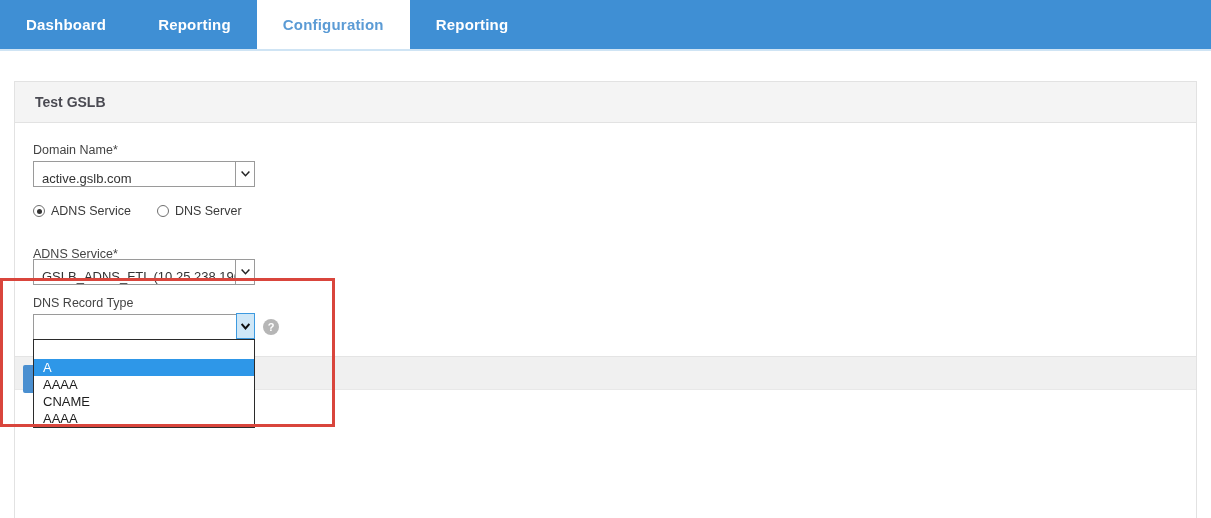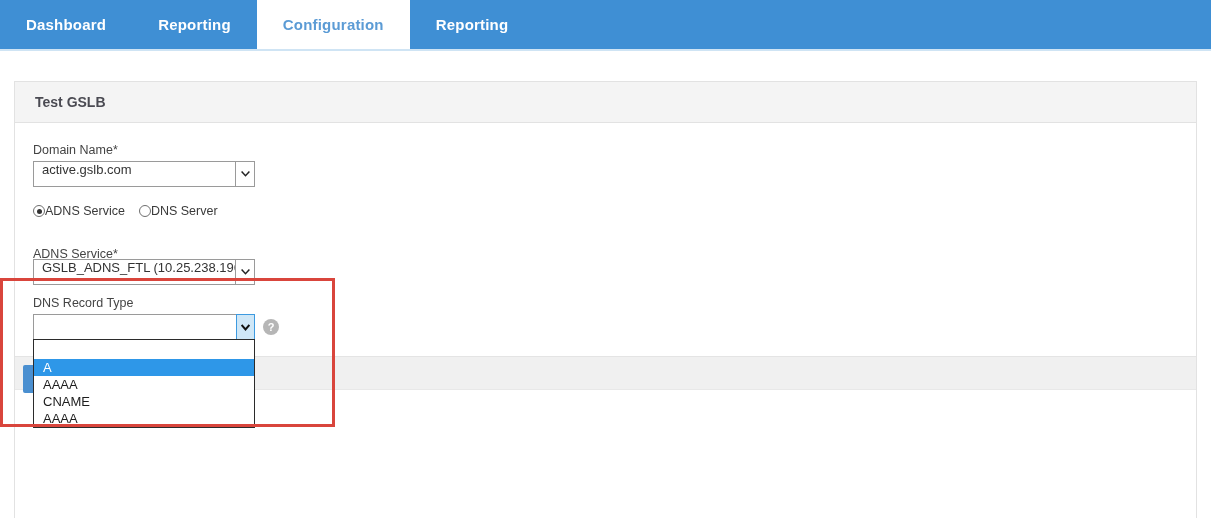--- a/index.html
+++ b/index.html
@@ -85,21 +85,21 @@
     font-size: 12.5px;
     color: #444444;
     white-space: nowrap;
   }
   .select-box {
     position: absolute;
     height: 26px;
     background: #ffffff;
     border: 1px solid #9a9a9a;
     display: flex;
-    align-items: flex-start;
+    align-items: flex-end;
     cursor: pointer;
   }
   .select-text {
     flex: 1;
     padding-left: 8px;
     font-size: 13px;
     color: #333333;
     white-space: nowrap;
     overflow: hidden;
   }
@@ -121,20 +121,21 @@
     height: 26px;
     margin-top: -1px;
     margin-right: -1px;
   }
 
   
   .radio-row {
     position: absolute;
     display: flex;
     align-items: center;
+    gap: 6px;
     font-size: 12.5px;
     color: #3a3a3a;
   }
   .radio-dot {
     width: 12px; height: 12px;
     border-radius: 50%;
     border: 1px solid #6f6f6f;
     background: #ffffff;
     display: inline-block;
     position: relative;

